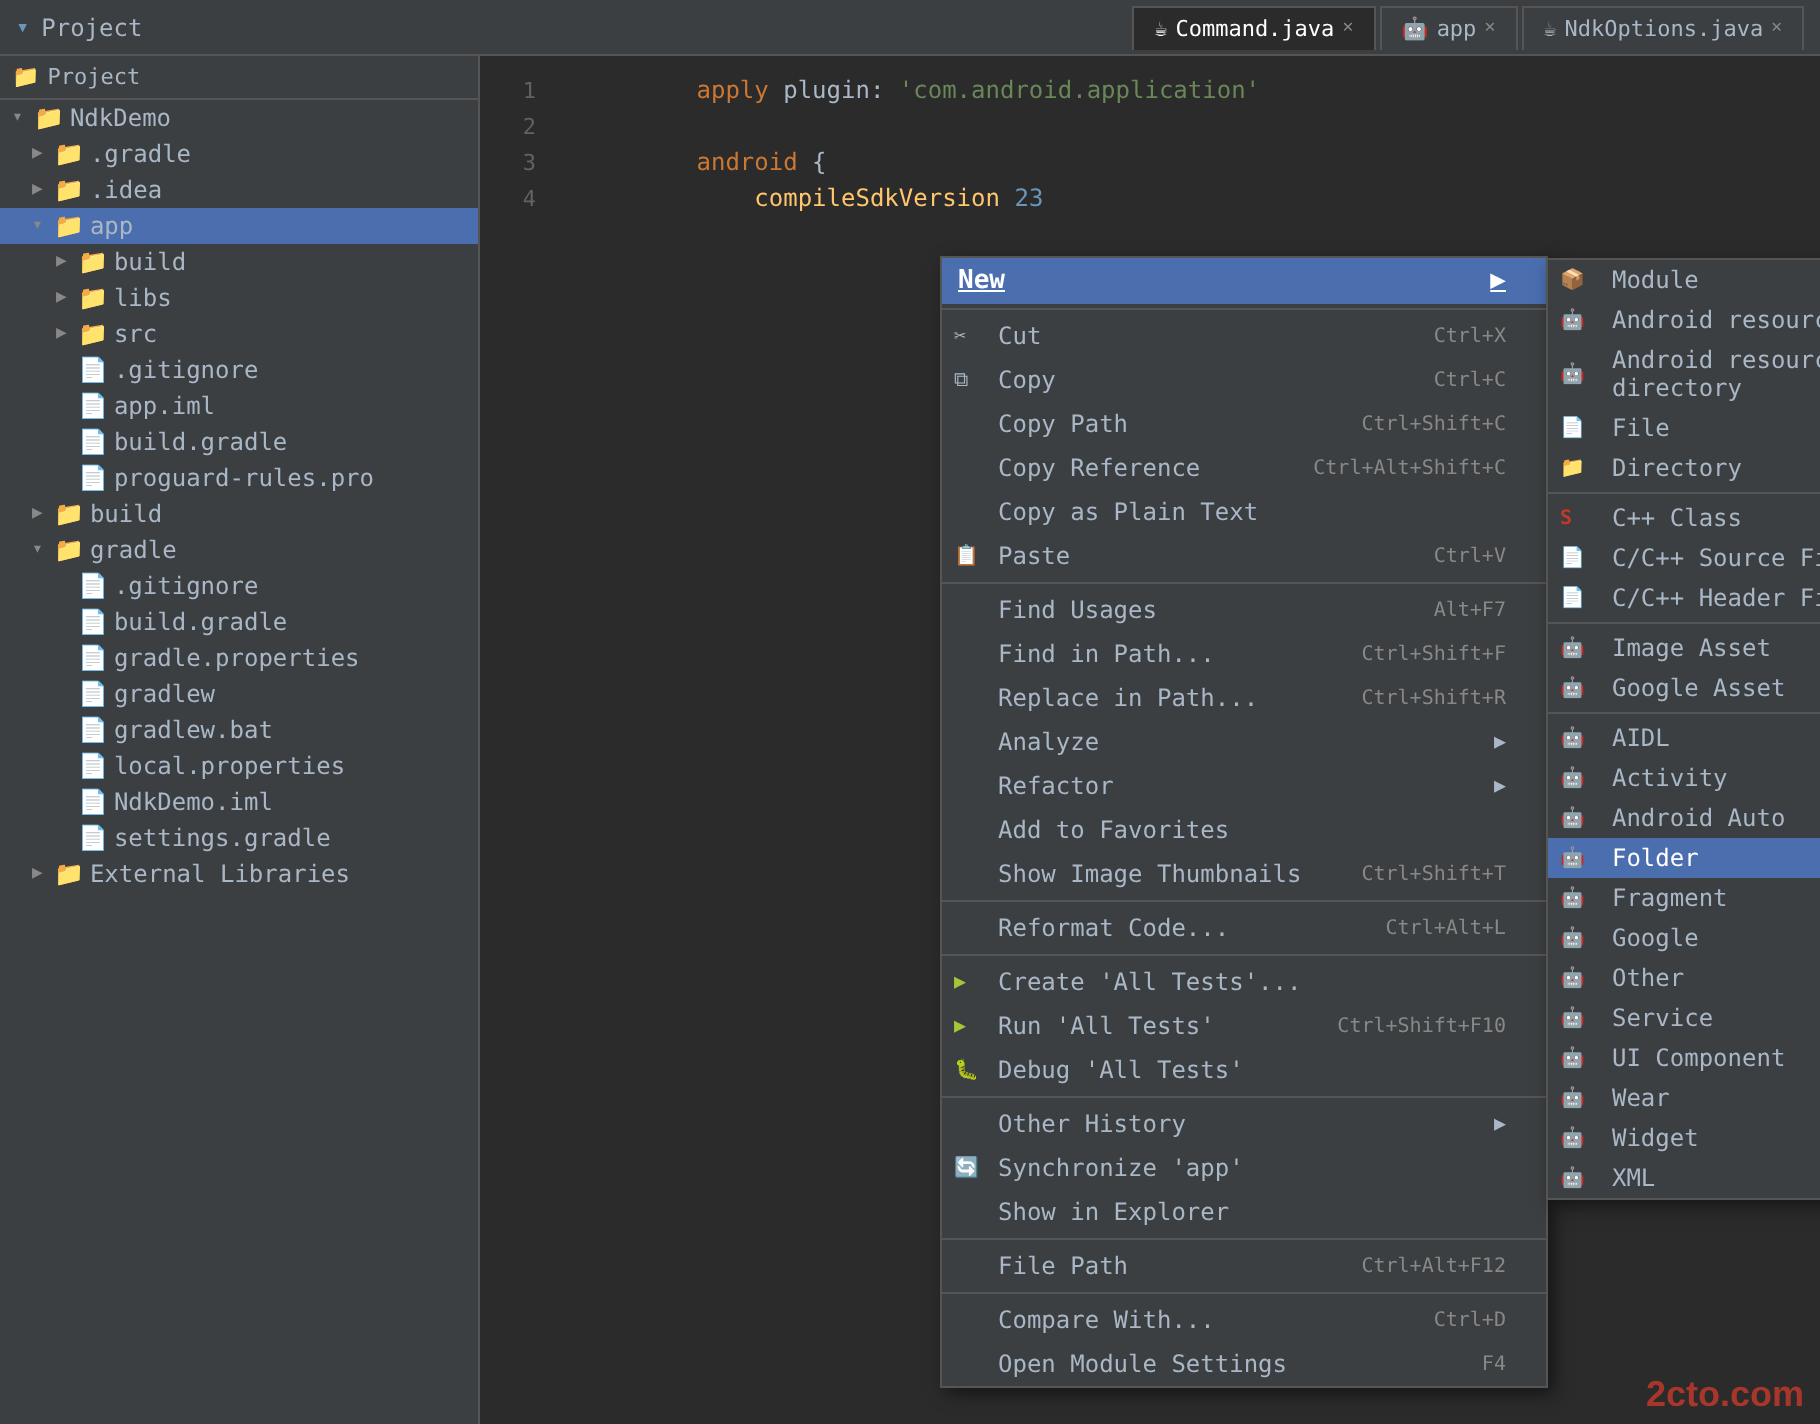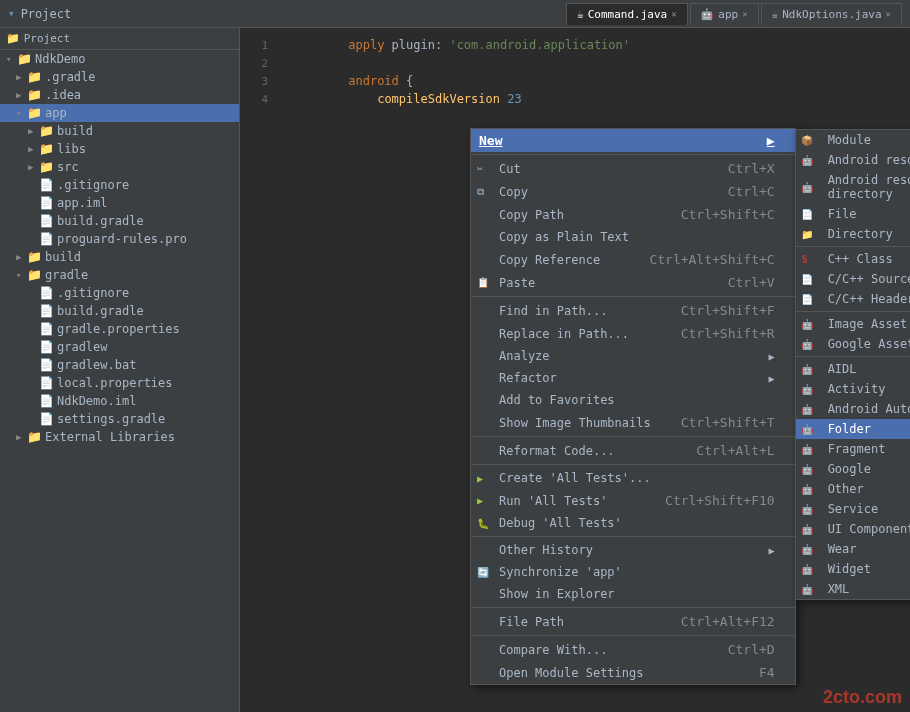--- a/index.html
+++ b/index.html
@@ -146,21 +146,21 @@
       padding: 4px 20px 4px 28px;
       cursor: pointer;
       color: #a9b7c6;
       font-size: 12px;
       position: relative;
     }
     .menu-item.highlighted { background: #4b6eaf; color: #fff; }
     .menu-item .shortcut {
       color: #888;
       margin-left: 30px;
-      font-size: 13px;
+      font-size: 10px;
     }
     .menu-item .arrow-right {
       color: #a9b7c6;
       font-size: 10px;
       margin-left: 6px;
     }
     .menu-icon {
       position: absolute;
       left: 6px;
       font-size: 10px;
@@ -398,33 +398,37 @@
       <div class="menu-item">
         <span class="menu-icon">⧉</span>
         <span>Copy</span>
         <span class="shortcut">Ctrl+C</span>
       </div>
       <div class="menu-item">
         <span>Copy Path</span>
         <span class="shortcut">Ctrl+Shift+C</span>
       </div>
       <div class="menu-item">
-        <span>Copy as Plain Text</span>
-      </div>
-      <div class="menu-item">
         <span>Copy Reference</span>
         <span class="shortcut">Ctrl+Alt+Shift+C</span>
+      </div>
+      <div class="menu-item">
+        <span>Copy as Plain Text</span>
       </div>
       <div class="menu-item">
         <span class="menu-icon">📋</span>
         <span>Paste</span>
         <span class="shortcut">Ctrl+V</span>
       </div>
       <div class="menu-divider"></div>
       <div class="menu-item">
+        <span>Find Usages</span>
+        <span class="shortcut">Alt+F7</span>
+      </div>
+      <div class="menu-item">
         <span>Find in Path...</span>
         <span class="shortcut">Ctrl+Shift+F</span>
       </div>
       <div class="menu-item">
         <span>Replace in Path...</span>
         <span class="shortcut">Ctrl+Shift+R</span>
       </div>
       <div class="menu-item">
         <span>Analyze</span>
         <span class="arrow-right">▶</span>

